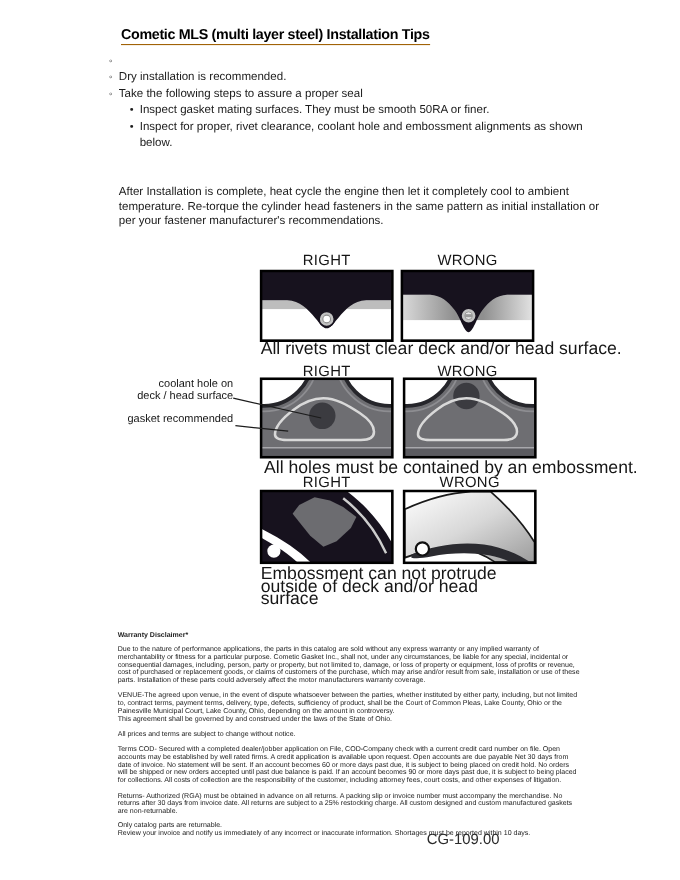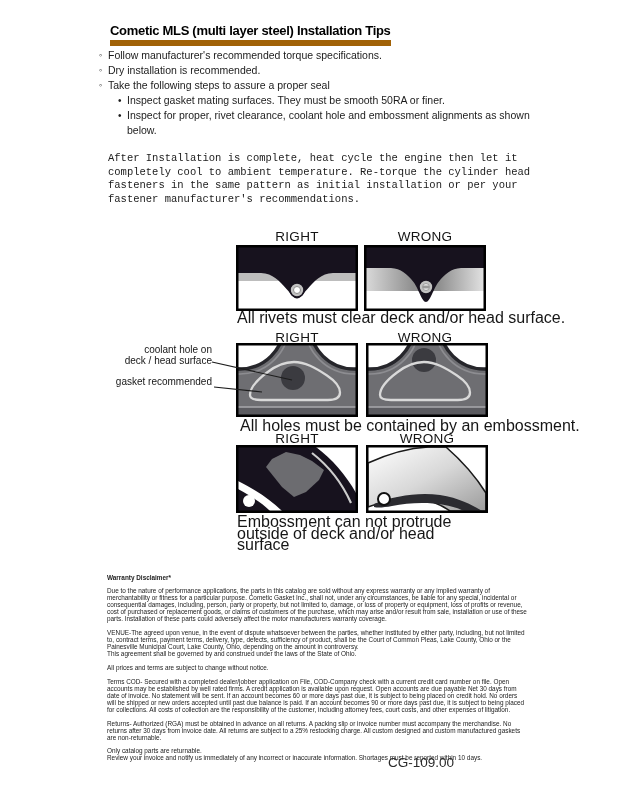--- a/index.html
+++ b/index.html
@@ -4,33 +4,33 @@
 <style>
   html,body{margin:0;padding:0;background:#ffffff;}
   .page{
     position:relative;width:618px;height:800px;background:#ffffff;overflow:hidden;
     font-family:"Liberation Sans","DejaVu Sans",sans-serif;color:#1b1b1b;
   }
   .abs{position:absolute;}
   
   .title{
     left:110px;top:23px;font-size:13px;font-weight:bold;color:#000;
-    letter-spacing:-0.3px;border-bottom:6px solid #a16207;padding-bottom:2px;white-space:nowrap;
+    letter-spacing:-0.3px;border-bottom:1px solid #a16207;padding-bottom:2px;white-space:nowrap;
   }
   
   .bullets{left:99px;top:48px;width:460px;font-size:10.5px;line-height:15px;}
   .b-row{display:flex;}
   .b-row .mk{width:9px;flex:none;font-size:9px;line-height:15px;}
   .b-row.sub{margin-left:19px;}
   .b-row.sub .mk{width:9px;font-size:10px;}
   
   .diesel-h{left:108px;top:118px;font-size:12.5px;font-weight:bold;color:#000;}
   .body-p{left:108px;width:445px;font-size:10.5px;line-height:13.5px;}
   .p1{top:137px;}
-  .p2{top:152px;font-family:Liberation Mono, monospace;}
+  .p2{top:168px;}
   .p3{top:211px;}
   
   .dg-label{width:122px;text-align:center;font-size:13.5px;letter-spacing:0.3px;color:#141414;}
   .dg-caption{font-size:16px;line-height:11.5px;color:#161616;}
   .dg-svg{display:block;}
   
   .ann{width:112px;text-align:right;font-size:10px;line-height:11px;color:#161616;}
   
   .disclaimer{left:107px;top:574px;width:420px;font-size:6.4px;line-height:7.1px;color:#222;}
   .disclaimer .dh{font-weight:bold;margin:0 0 6px 0;}
@@ -42,21 +42,20 @@
 </head>
 <body>
 
 <div class="page">
 
   <div class="abs title">Cometic MLS (multi layer steel) Installation Tips</div>
 
   <div class="abs bullets">
     <div class="b-row">
       <span class="mk">◦</span>
-      <span>Follow manufacturer's recommended torque specifications.</span>
     </div>
     <div class="b-row">
       <span class="mk">◦</span>
       <span>Dry installation is recommended.</span>
     </div>
     <div class="b-row">
       <span class="mk">◦</span>
       <span>Take the following steps to assure a proper seal</span>
     </div>
     <div class="b-row sub">

